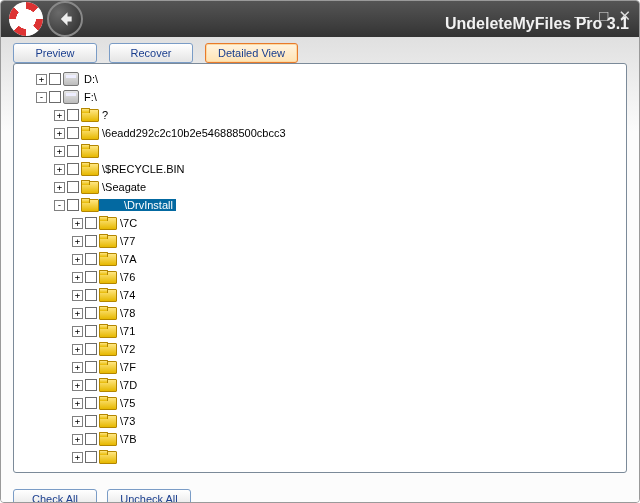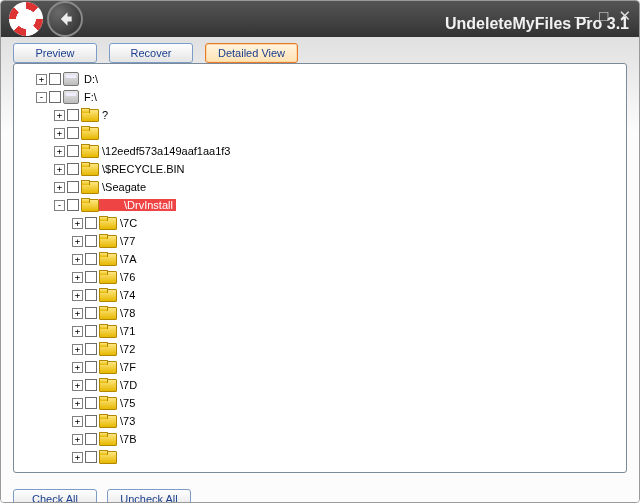--- a/index.html
+++ b/index.html
@@ -186,21 +186,21 @@
     background: linear-gradient(to bottom, #ffe680, #e6b800);
     border:1px solid #b38600;
     border-bottom:none;
     border-radius: 1px 1px 0 0;
   }
   .label {
     padding: 0 3px;
     cursor: default;
   }
   .label.selected {
-    background: #ef4444;
+    background: #0369a1;
     color: #fff;
     padding-left: 25px;
   }
   .children { }
 </style>
 </head>
 <body>
 
 <div class="window">
 
@@ -253,28 +253,28 @@
               <span class="checkbox"></span>
               <span class="icon folder"></span>
               <span class="label">?</span>
             </div>
               </li>
             <li class="node">
                 <div class="row">
               <span class="expander">+</span>
               <span class="checkbox"></span>
               <span class="icon folder"></span>
+              <span class="label">\6eadd292c2c10b2e546888500cbcc3</span>
             </div>
               </li>
             <li class="node">
                 <div class="row">
               <span class="expander">+</span>
               <span class="checkbox"></span>
               <span class="icon folder"></span>
-              <span class="label">\12eedf573a149aaf1aa1f3</span>
             </div>
               </li>
             <li class="node">
                 <div class="row">
               <span class="expander">+</span>
               <span class="checkbox"></span>
               <span class="icon folder"></span>
               <span class="label">\$RECYCLE.BIN</span>
             </div>
               </li>

